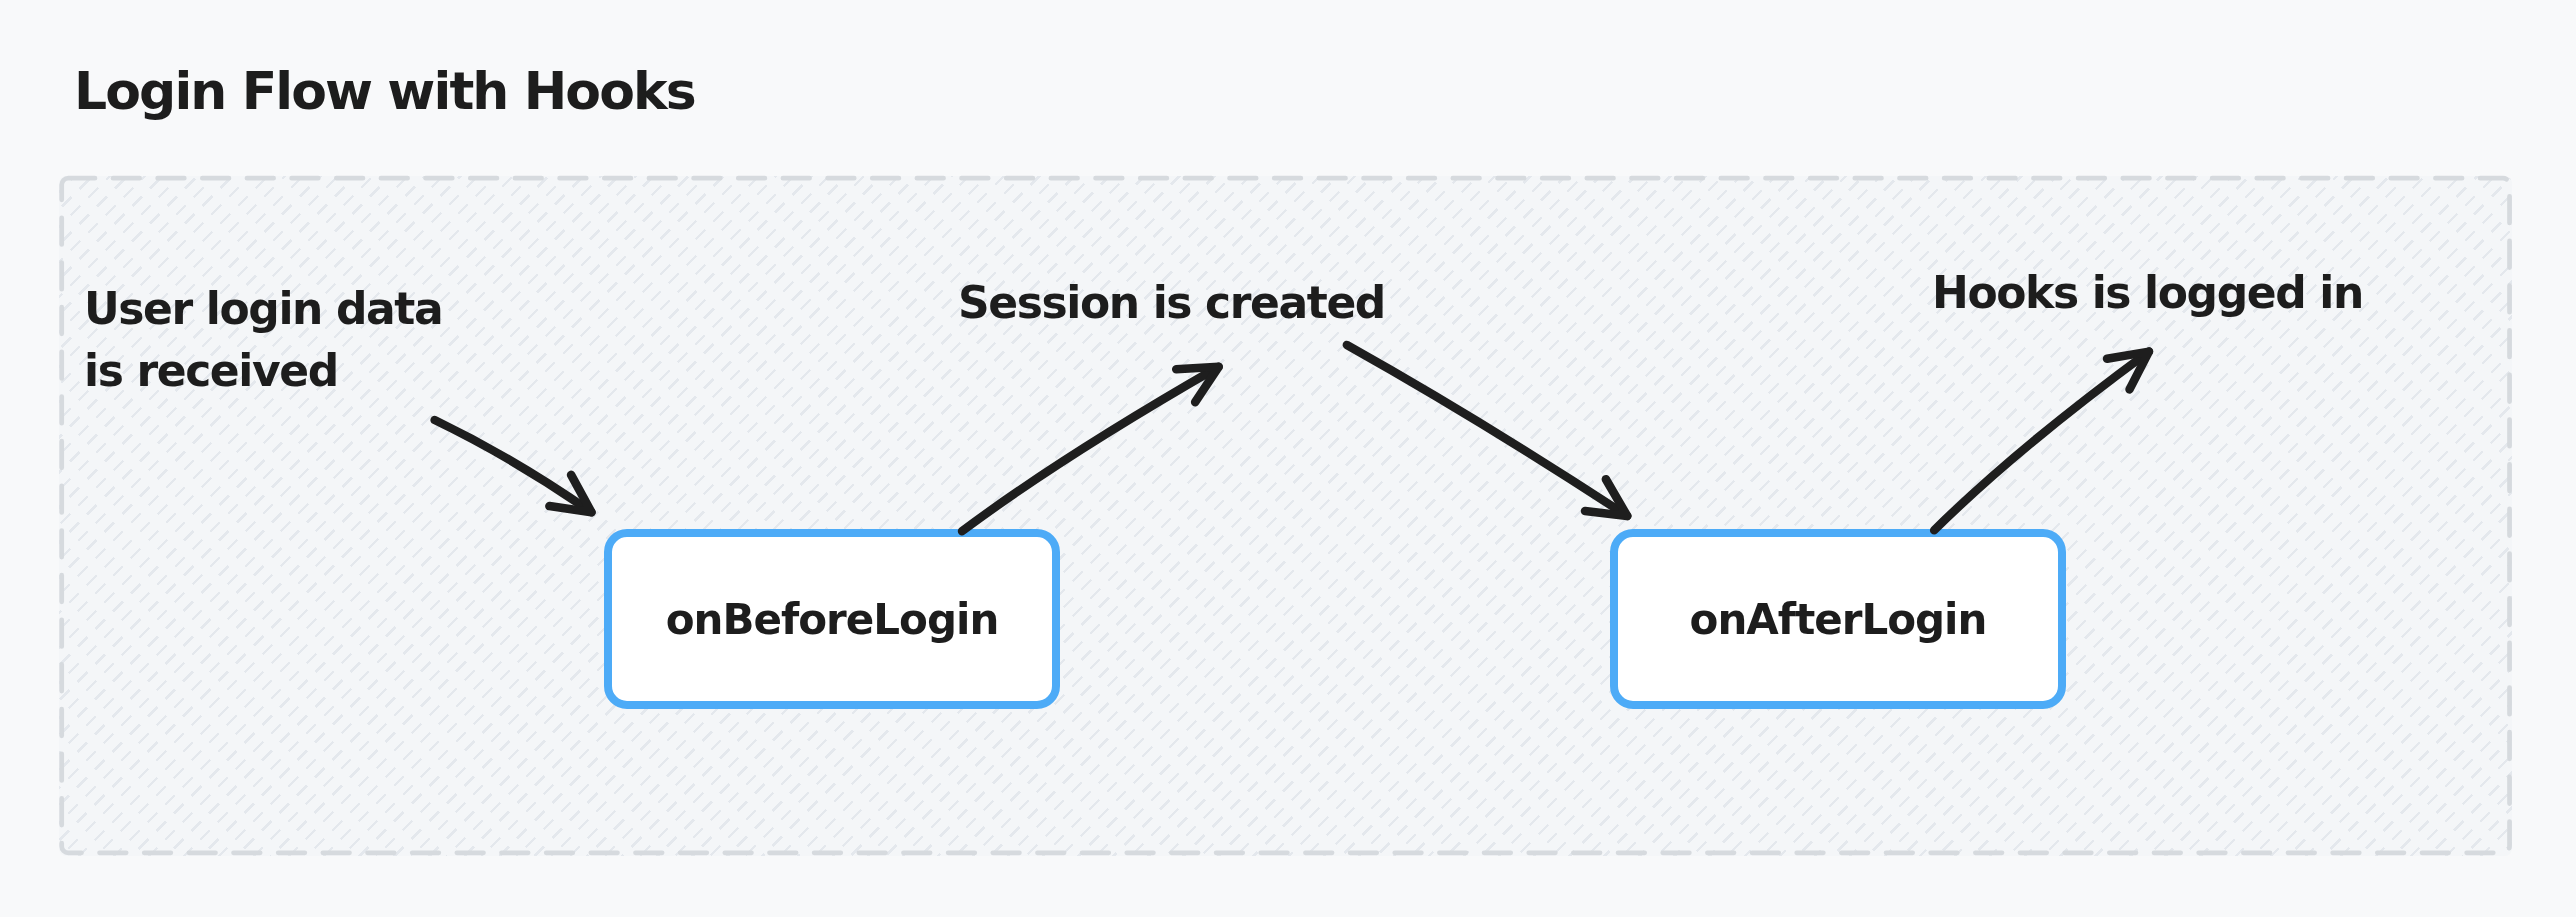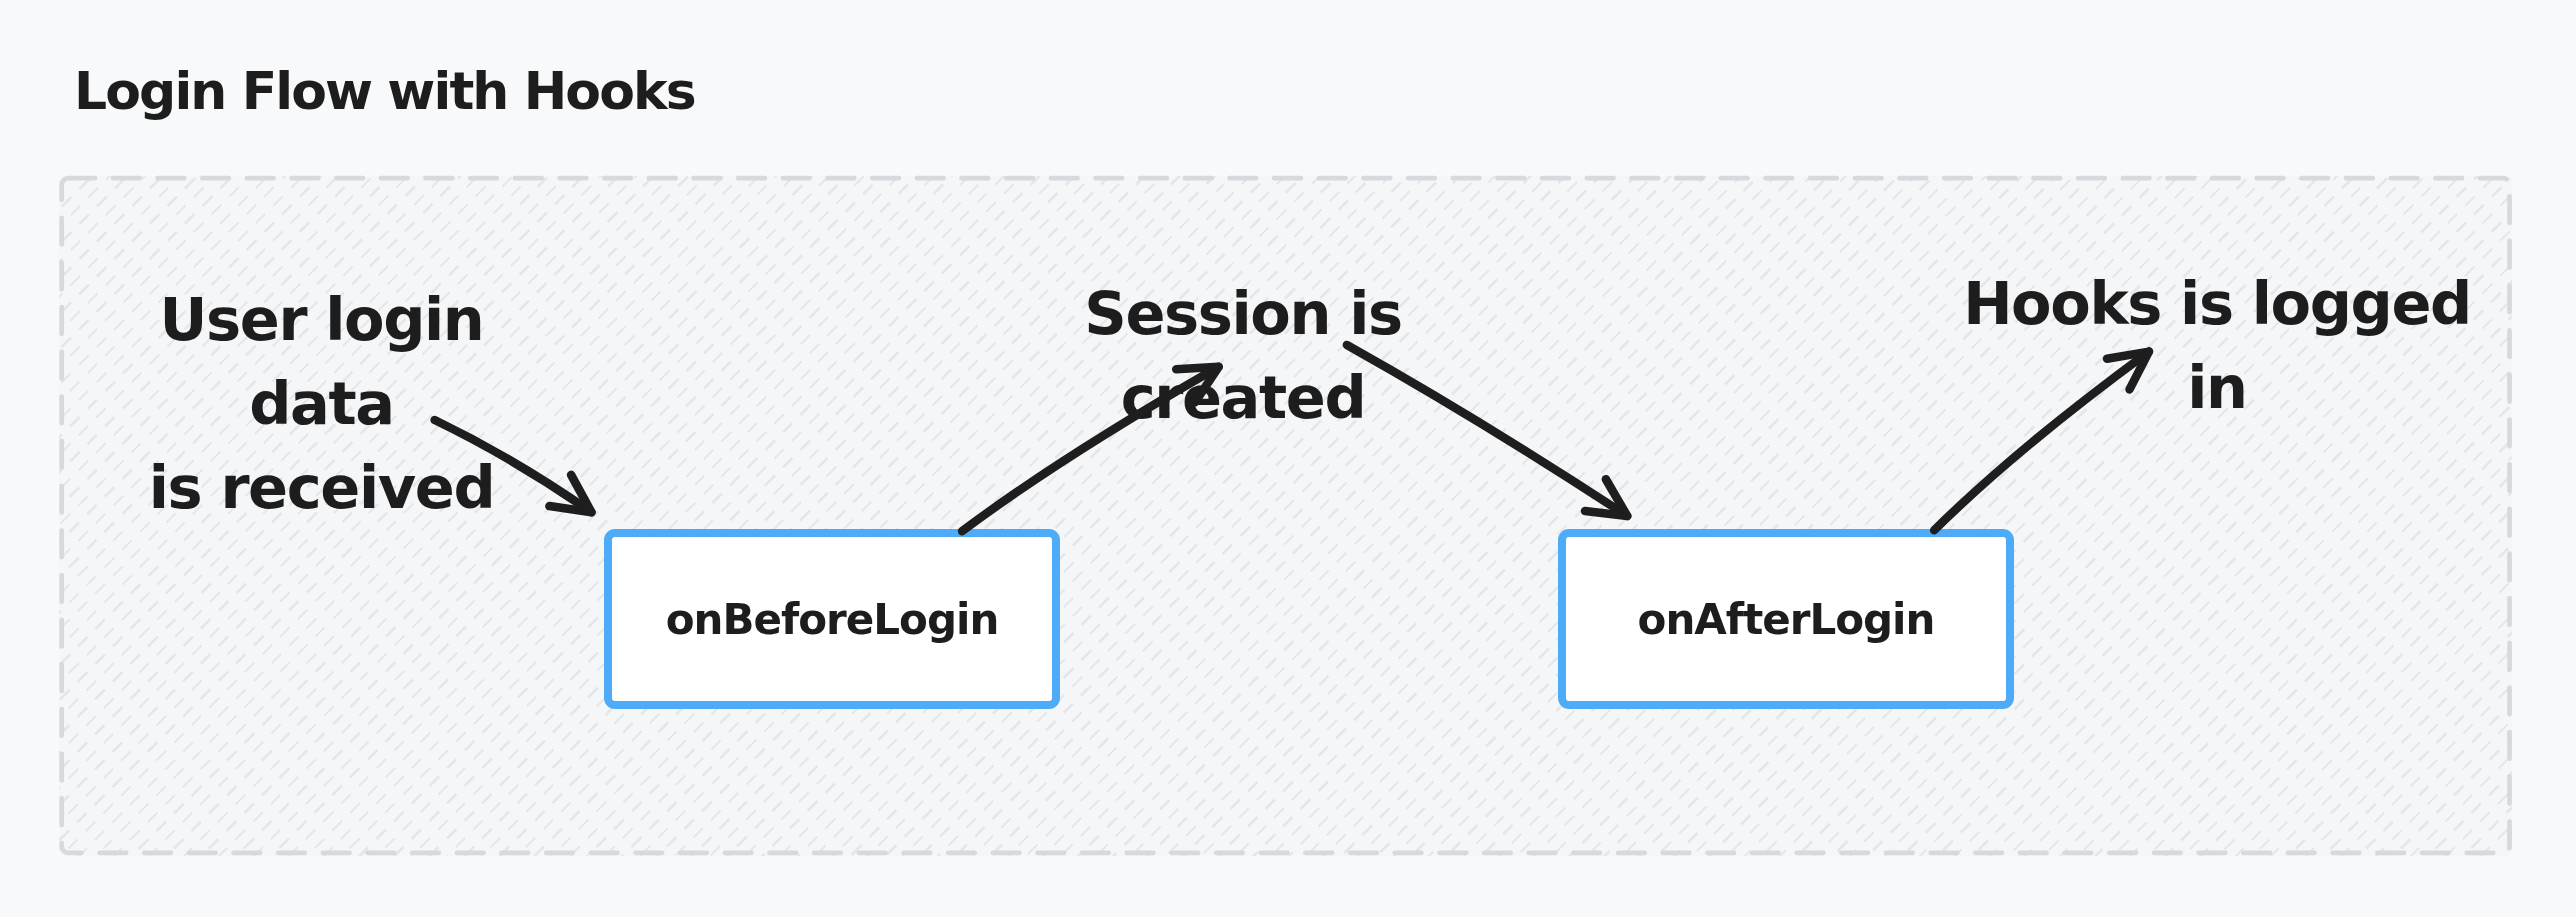--- a/index.html
+++ b/index.html
@@ -39,34 +39,34 @@
     background-image:
       repeating-linear-gradient(45deg,  var(--container_bg) 0 11.4px, rgba(0,0,0,0) 11.4px 25px),
       repeating-linear-gradient(135deg, rgba(0,0,0,0) 0 10px, var(--hatch) 10px 12.4px);
   }
   .node{
     position:absolute;
     top:529px;
     width:456px; height:180px;
     background:var(--node_fill);
     border:8.6px solid var(--node_border);
-    border-radius:11px;
+    border-radius:23px;
     display:flex; align-items:center; justify-content:center;
     font-size:42px; font-weight:bold; letter-spacing:-1px;
     color:var(--text);
     white-space:nowrap;
   }
   .node-before{ left:604px; }
-  .node-after{ left:1558px; }
+  .node-after{ left:1610px; }
   .flow-label{
     position:absolute;
-    font-size:59px; font-weight:bold; letter-spacing:-1.4px;
+    font-size:44px; font-weight:bold; letter-spacing:-1.4px;
     line-height:1.42;
     color:var(--text);
-    text-align:center;
+    text-align:left;
     white-space:pre-line;
   }
   .label-input{  left:84px;   top:278px; width:475px; }
   .label-session{left:958px; top:272px; width:570px; }
   .label-logged{ left:1932px; top:262px; width:570px; }
   svg.overlay{
     position:absolute; left:0; top:0;
     width:2576px; height:917px;
     pointer-events:none;
   }

